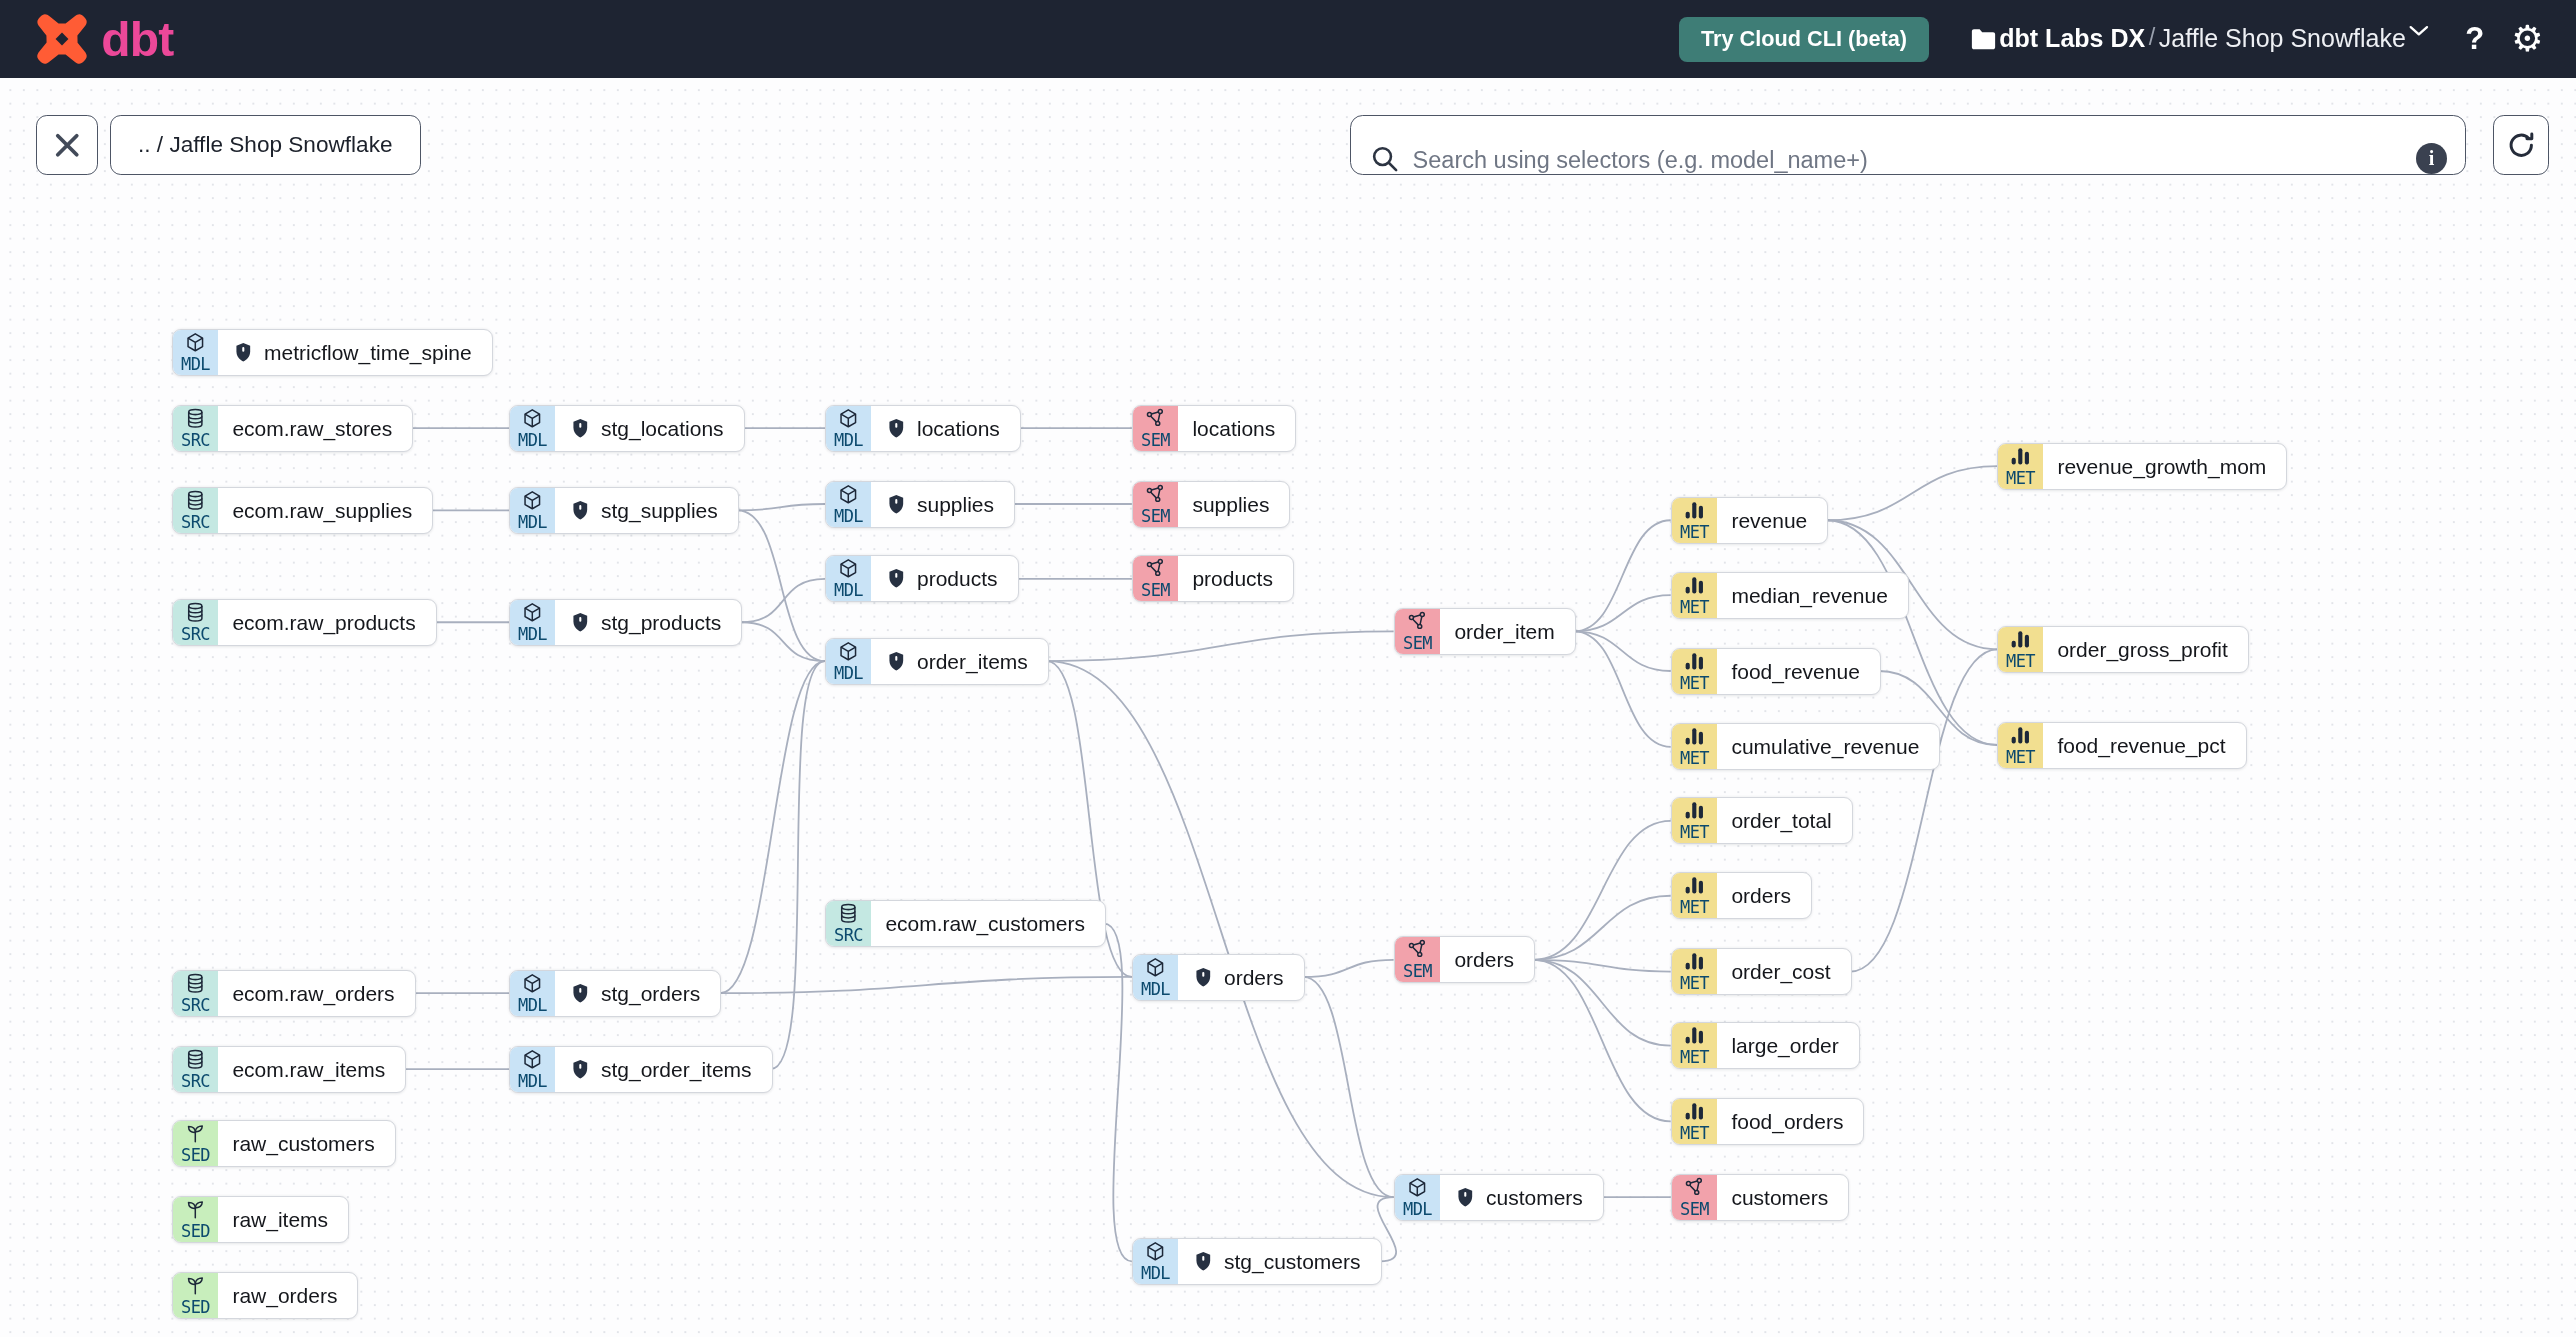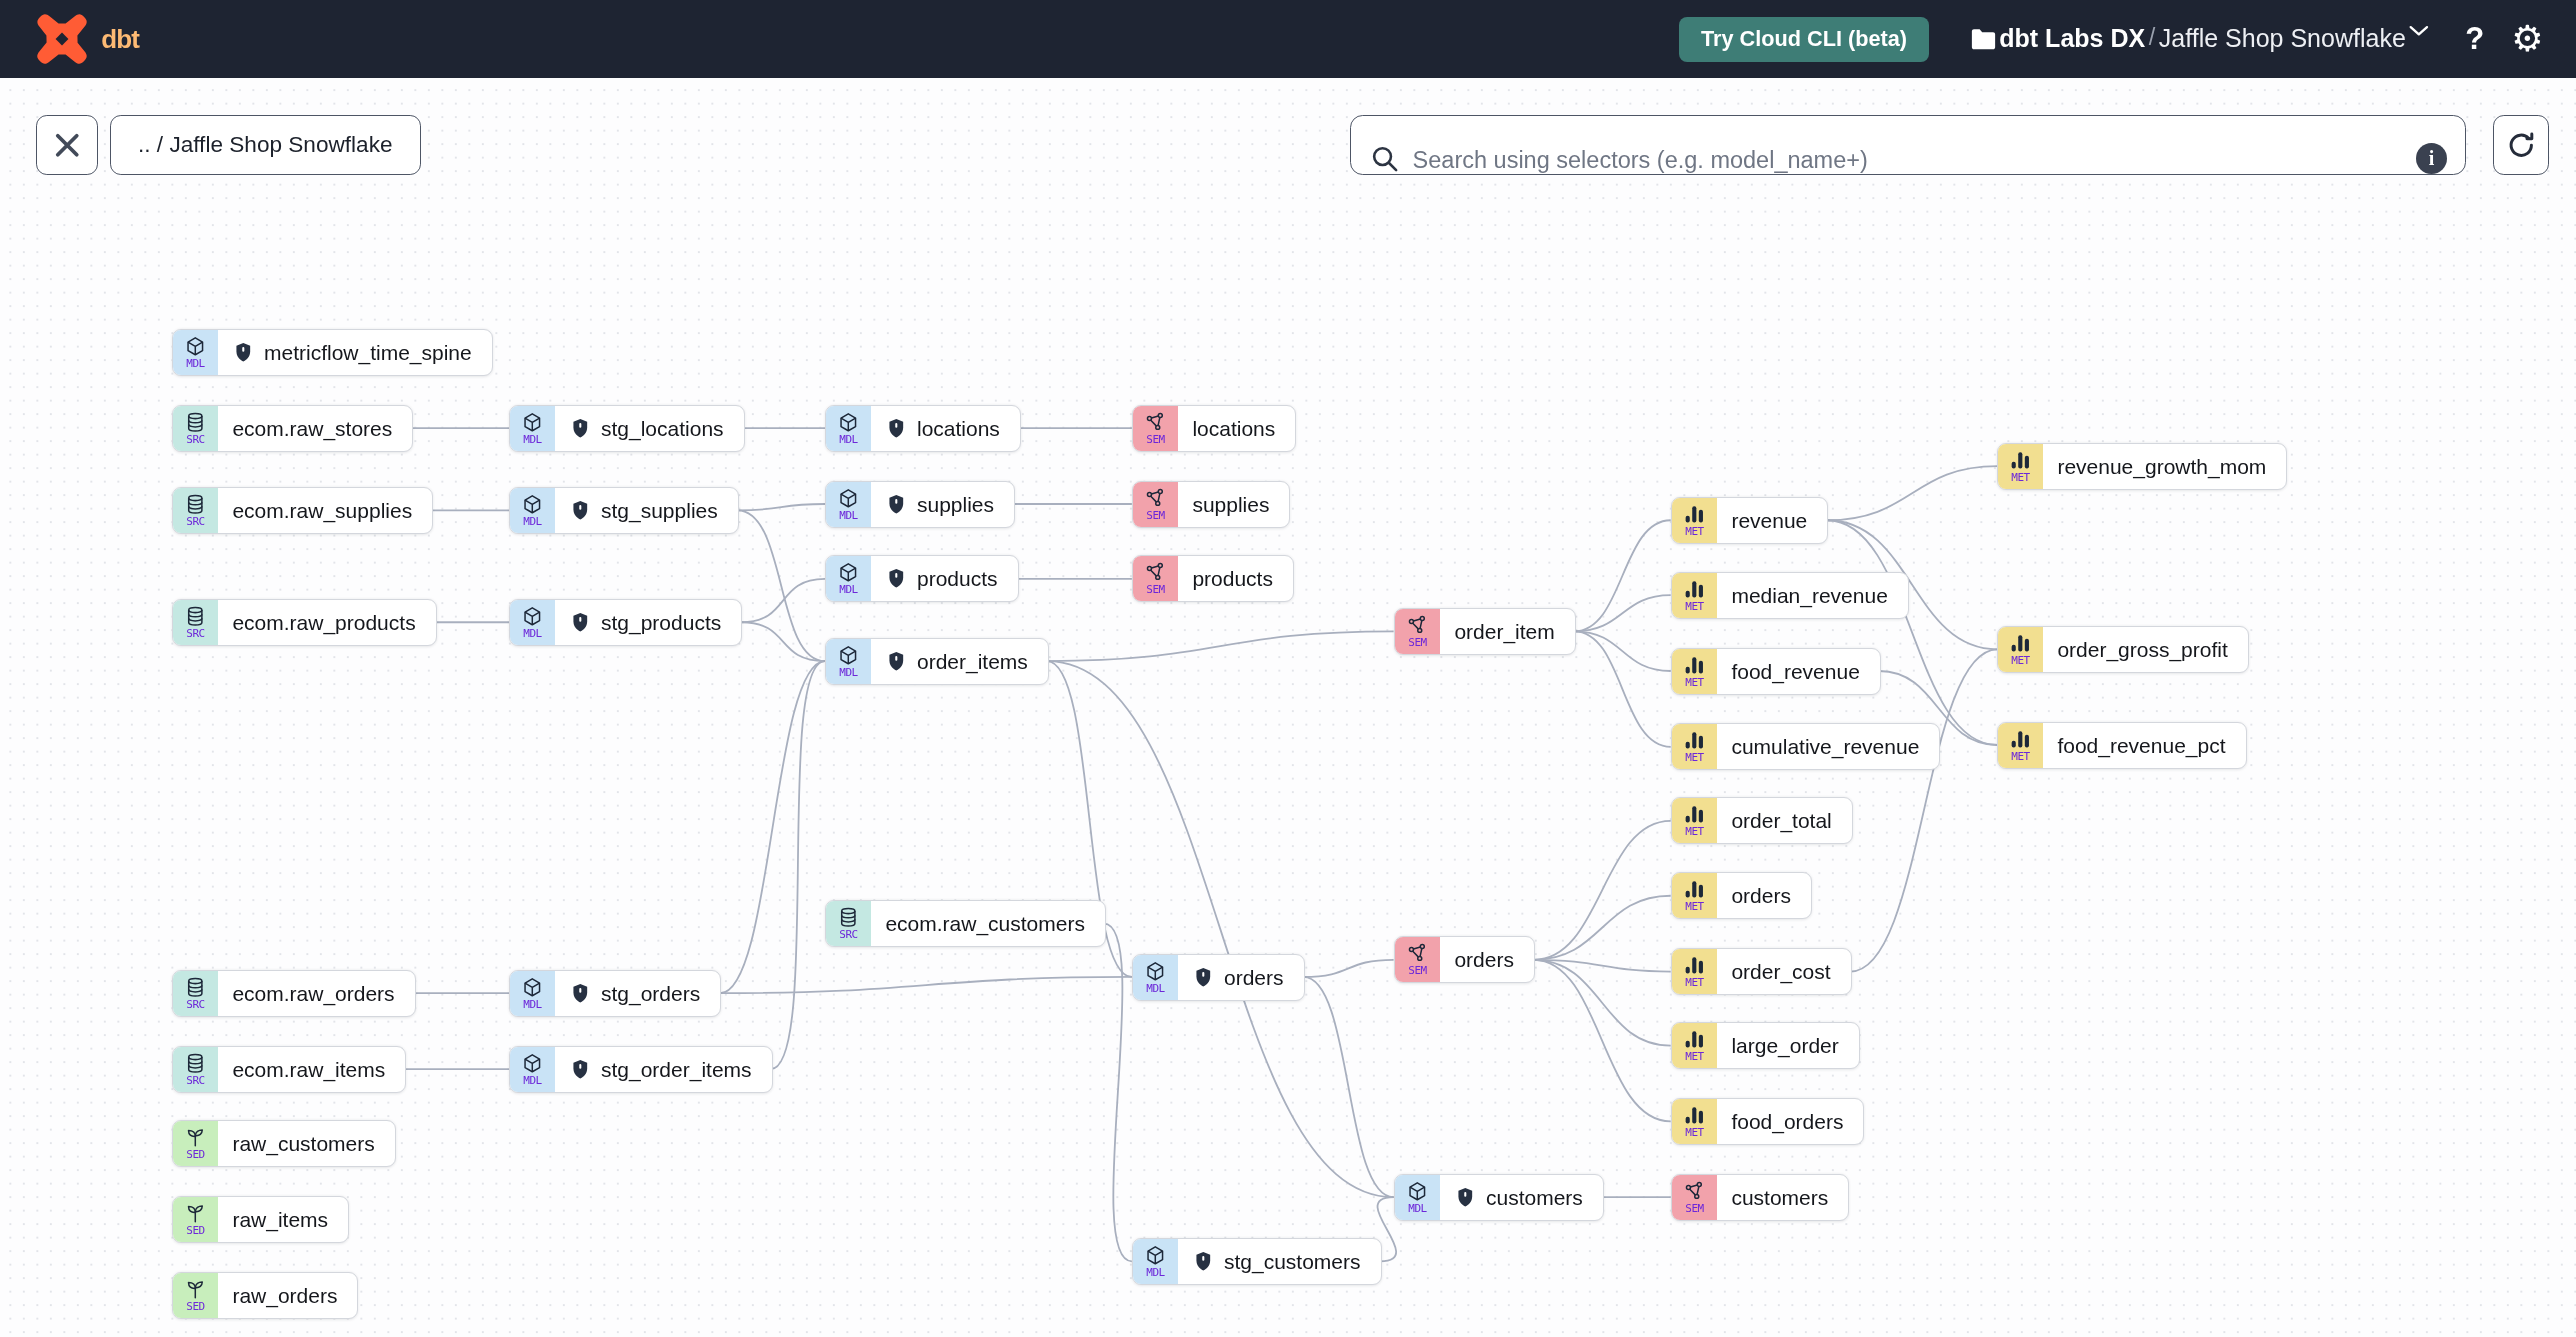--- a/index.html
+++ b/index.html
@@ -4,21 +4,21 @@
 <style>
   * { margin:0; padding:0; box-sizing:border-box; }
   html,body { width:2576px; height:1338px; overflow:hidden;
     font-family:"Liberation Sans", sans-serif; background:#fdfdfe; }
 
   
   .navbar { position:relative; height:78px; background:#1e2432; display:flex;
     align-items:center; padding:0 32.5px; color:#f7f8fa; }
   .logo { display:flex; align-items:center; gap:10.8px; }
   .logo svg { width:58px; height:58px; display:block; }
-  .logo-text { font-size:26px; font-weight:bold; letter-spacing:-0.9px; color:#fdba74; }
+  .logo-text { font-size:48px; font-weight:bold; letter-spacing:-0.9px; color:#ec4899; }
   .nav-items { display:flex; align-items:center; gap:52px; margin-left:60px; }
   .nav-item { display:flex; align-items:center; gap:8.1px; font-size:25px; font-weight:bold;
     color:#f2f4f7; cursor:pointer; white-space:nowrap; }
   .nav-item svg { width:20px; height:12.6px; }
   .nav-right { margin-left:auto; display:flex; align-items:center; gap:27px; }
   .cta-btn { background:#3e7d76; color:#fff; border:none; border-radius:8.1px;
     height:45px; padding:0 21.7px; font-size:21.7px; font-weight:bold;
     font-family:"Liberation Sans", sans-serif; cursor:pointer; white-space:nowrap; }
   .account { display:flex; align-items:flex-start; gap:0; margin-left:12.6px; }
   .account svg.folder { width:31px; height:31px; }
@@ -61,22 +61,22 @@
     align-items:center; justify-content:center; cursor:pointer; }
   .refresh-btn svg { width:32.5px; height:32.5px; }
 
   
   .node { position:absolute; height:47px; display:flex; align-items:stretch;
     background:#fff; border:1.4px solid #d4d7dd; border-radius:9px; overflow:hidden;
     box-shadow:0 0.9px 2.7px rgba(22,27,38,0.10); cursor:pointer; white-space:nowrap; }
   .node-type { width:45px; flex:0 0 auto; display:flex; flex-direction:column;
     align-items:center; justify-content:center; gap:0.9px; }
   .node-type svg { width:22.6px; height:22.6px; display:block; }
-  .node-type-label { font-family:"DejaVu Sans Mono", monospace; font-size:11px;
-    font-weight:500; color:#6d28d9; line-height:1.1; letter-spacing:-0.5px; }
+  .node-type-label { font-family:"DejaVu Sans Mono", monospace; font-size:17px;
+    font-weight:500; color:#0c4a6e; line-height:1.1; letter-spacing:-0.5px; }
   .node-name { display:flex; align-items:center; gap:9px; padding:0 20px 0 14.4px;
     font-size:21px; color:#15171c; }
   .shield svg { width:22.6px; height:22.6px; display:block; }
 </style>
 </head>
 <body>
 
 <div class="app">
 
   <header class="navbar">

